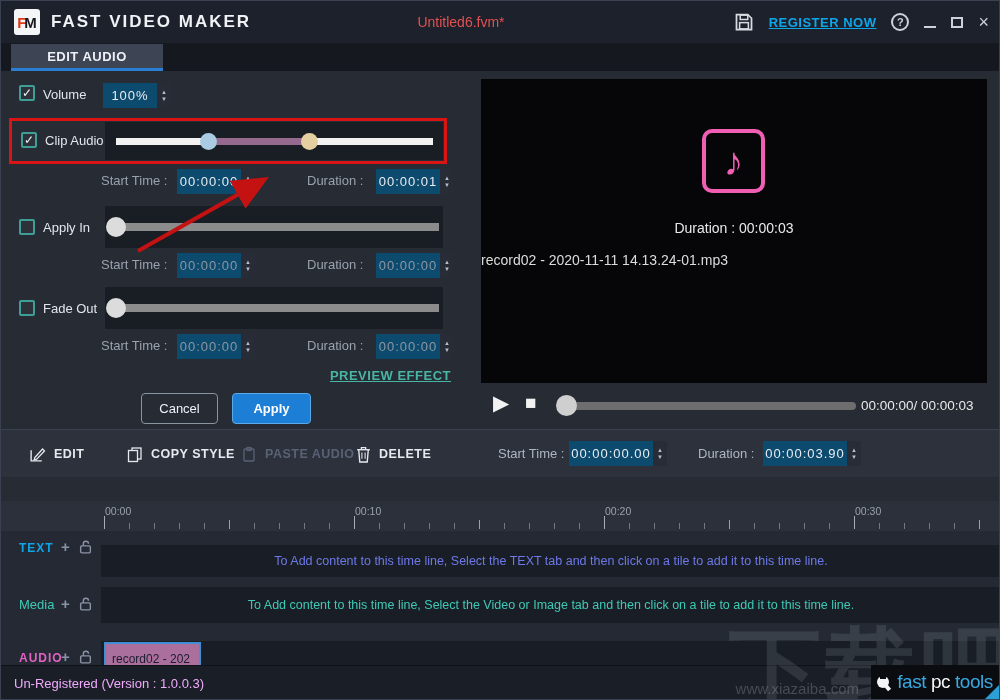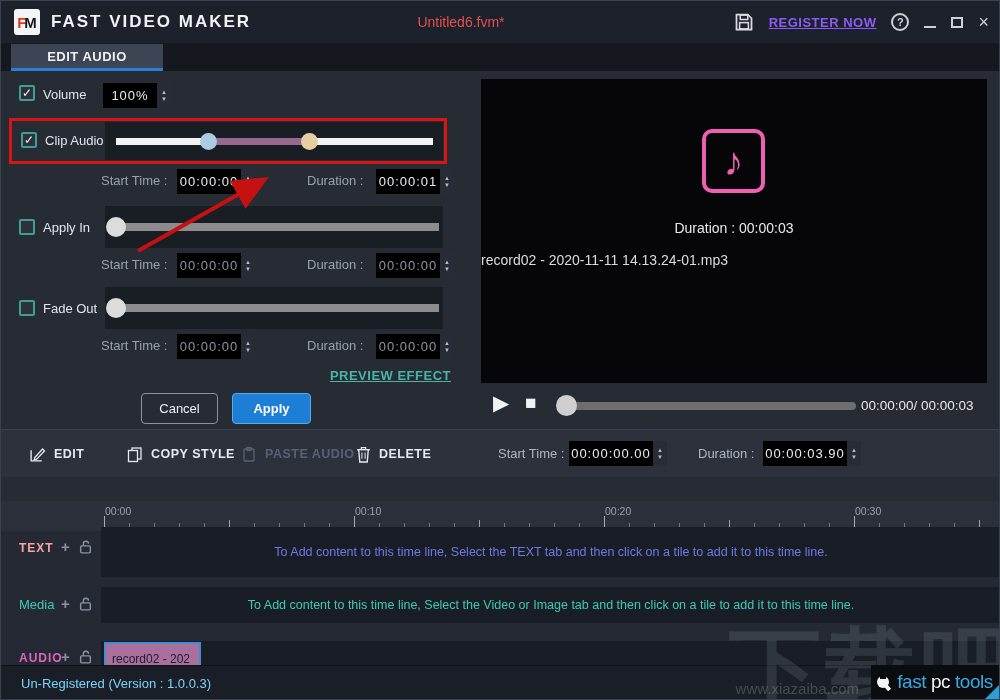--- a/index.html
+++ b/index.html
@@ -7,39 +7,39 @@
   .window { position:relative; width:1000px; height:700px; background:#262b34; overflow:hidden; border:1px solid #3a4150; }
 
   
   .titlebar { position:absolute; top:0; left:0; width:1000px; height:42px; background:#1d212b; }
   .logo { position:absolute; left:13px; top:8px; width:26px; height:26px; background:#f4f5f7; border-radius:3px; display:flex; align-items:center; justify-content:center; font-weight:bold; font-size:15px; }
   .logo .f { color:#e03a1e; margin-right:-2px; }
   .logo .m { color:#15181e; }
   .app-name { position:absolute; left:50px; top:11px; color:#f0f2f6; font-size:17px; font-weight:bold; letter-spacing:2px; }
   .doc-title { position:absolute; left:46%; top:13px; transform:translateX(-50%); color:#e35050; font-size:14px; }
   .tb-right { position:absolute; right:12px; top:0; height:42px; display:flex; align-items:center; gap:15px; }
-  .register { color:#8b5cf6; font-size:13px; font-weight:bold; text-decoration:underline; letter-spacing:0.5px; cursor:pointer; }
+  .register { color:#0ea5e9; font-size:13px; font-weight:bold; text-decoration:underline; letter-spacing:0.5px; cursor:pointer; }
   .help { width:18px; height:18px; border:2px solid #ccd2da; border-radius:50%; color:#ccd2da; font-size:11px; font-weight:bold; display:flex; align-items:center; justify-content:center; }
   .mini { width:12px; height:2px; background:#ccd2da; margin-top:10px; }
   .maxi { width:12px; height:11px; border:2px solid #ccd2da; }
   .closex { color:#ccd2da; font-size:18px; line-height:18px; }
 
   
   .tabbar { position:absolute; top:42px; left:0; width:1000px; height:28px; background:#15181f; }
   .tab { position:absolute; left:10px; top:1px; width:152px; height:27px; background:#3d4454; color:#eef1f5; font-size:13px; font-weight:bold; letter-spacing:0.5px; display:flex; align-items:center; justify-content:center; border-bottom:3px solid #2a7fd4; cursor:pointer; }
 
   
   .main { position:absolute; top:70px; left:0; width:1000px; height:358px; background:#262b34; }
 
   .cb { position:absolute; width:16px; height:16px; border:2px solid #3f9e96; border-radius:2px; background:rgba(255,255,255,0.03); display:flex; align-items:center; justify-content:center; cursor:pointer; }
   .cb span { color:#f2f4f8; font-size:12px; line-height:12px; }
   .cb.empty span { visibility:hidden; }
   .cb-label { position:absolute; color:#e2e6ec; font-size:13px; }
 
-  .valbox { position:absolute; height:25px; background:#000000; color:#e9ecf1; font-size:13px; letter-spacing:1px; display:flex; align-items:center; justify-content:center; cursor:text; }
+  .valbox { position:absolute; height:25px; background:#0c4a6e; color:#e9ecf1; font-size:13px; letter-spacing:1px; display:flex; align-items:center; justify-content:center; cursor:text; }
   .spin { position:absolute; width:14px; height:25px; background:#272c36; display:flex; flex-direction:column; align-items:center; justify-content:center; gap:2px; cursor:pointer; }
   .spin span { font-size:6px; line-height:5px; color:#b7bfca; }
 
   .slider-panel { position:absolute; left:104px; width:338px; background:#191d24; }
 
   .sd-label { position:absolute; color:#99a2ae; font-size:13px; }
   .dim { color:#8d96a3 !important; }
 
   .red-box { position:absolute; left:8px; top:47px; width:438px; height:46px; border:3px solid #d91414; z-index:6; pointer-events:none; }
 
@@ -89,21 +89,21 @@
     background-repeat:no-repeat; }
   .trow { position:absolute; left:100px; width:900px; background:#191e26; }
   .trow-msg { width:100%; height:100%; display:flex; align-items:center; justify-content:center; font-size:12.5px; }
   .track-name { position:absolute; left:18px; font-size:12px; font-weight:bold; letter-spacing:1px; }
   .track-tools { position:absolute; left:60px; display:flex; align-items:center; gap:9px; }
   .track-plus { color:#8a93a5; font-size:15px; font-weight:bold; cursor:pointer; line-height:14px; }
   .audio-clip { position:absolute; left:103px; top:141px; width:97px; height:33px; background:#aa6f9c; border:2px solid #3f8fd6; color:#1c1c30; font-size:12px; display:flex; align-items:center; padding-left:6px; white-space:nowrap; overflow:hidden; cursor:pointer; }
 
   
   .statusbar { position:absolute; top:664px; left:0; width:1000px; height:36px; background:#1a1e26; border-top:1px solid #0e1116; }
-  .status-text { position:absolute; left:20px; top:10px; color:#7dd3fc; font-size:13px; }
+  .status-text { position:absolute; left:13px; top:10px; color:#f0abfc; font-size:13px; }
 
   .logo-chip { position:absolute; right:0; bottom:0; width:128px; height:34px; background:#0a0c10; display:flex; align-items:center; justify-content:center; gap:5px; z-index:50; }
   .logo-chip .t { font-size:19px; letter-spacing:-0.5px; }
   .c-blue { color:#3aa8e0; } .c-white { color:#f2f4f6; }
   .wrench { position:relative; width:15px; height:16px; }
   .wrench .head { position:absolute; left:0; top:2px; width:12px; height:12px; border-radius:50%; background:#f2f4f6; }
   .wrench .notch { position:absolute; left:3px; top:0; width:6px; height:5px; background:#0a0c10; }
   .wrench .stem { position:absolute; left:8px; top:9px; width:4px; height:8px; background:#f2f4f6; transform:rotate(-40deg); }
 
   .watermark { position:absolute; right:-18px; bottom:-34px; font-size:92px; font-weight:bold; color:rgba(215,222,232,0.12); letter-spacing:4px; z-index:40; pointer-events:none; white-space:nowrap; }
@@ -305,29 +305,29 @@
 
   <div class="timeline">
     <div class="ruler">
       <div class="ruler-label" style="left:104px;">00:00</div>
       <div class="ruler-label" style="left:354px;">00:10</div>
       <div class="ruler-label" style="left:604px;">00:20</div>
       <div class="ruler-label" style="left:854px;">00:30</div>
       <div class="ruler-ticks"></div>
     </div>
 
-    <div class="track-name" style="top:40px; color:#fca5a5;">TEXT</div>
+    <div class="track-name" style="top:40px; color:#0ea5e9;">TEXT</div>
     <div class="track-tools" style="top:39px;">
       <span class="track-plus">+</span>
       <svg width="13" height="14" viewBox="0 0 12 13">
           <rect x="1.5" y="5.5" width="9" height="6.5" rx="1" fill="none" stroke="#8a93a5" stroke-width="1.3"></rect>
           <path d="M4 5.5 V3.5 a2.4 2.4 0 0 1 4.8 0" fill="none" stroke="#8a93a5" stroke-width="1.3"></path>
         </svg>
     </div>
-    <div class="trow" style="top:26px; height:50px;">
+    <div class="trow" style="top:44px; height:32px;">
       <div class="trow-msg" style="color:#6e79e8;">To Add content to this time line, Select the TEXT tab and then click on a tile to add it to this time line.</div>
     </div>
 
     <div class="track-name" style="top:96px; color:#3fc9b5; font-weight:normal; font-size:13px; letter-spacing:0;">Media</div>
     <div class="track-tools" style="top:96px;">
       <span class="track-plus">+</span>
       <svg width="13" height="14" viewBox="0 0 12 13">
           <rect x="1.5" y="5.5" width="9" height="6.5" rx="1" fill="none" stroke="#8a93a5" stroke-width="1.3"></rect>
           <path d="M4 5.5 V3.5 a2.4 2.4 0 0 1 4.8 0" fill="none" stroke="#8a93a5" stroke-width="1.3"></path>
         </svg>

